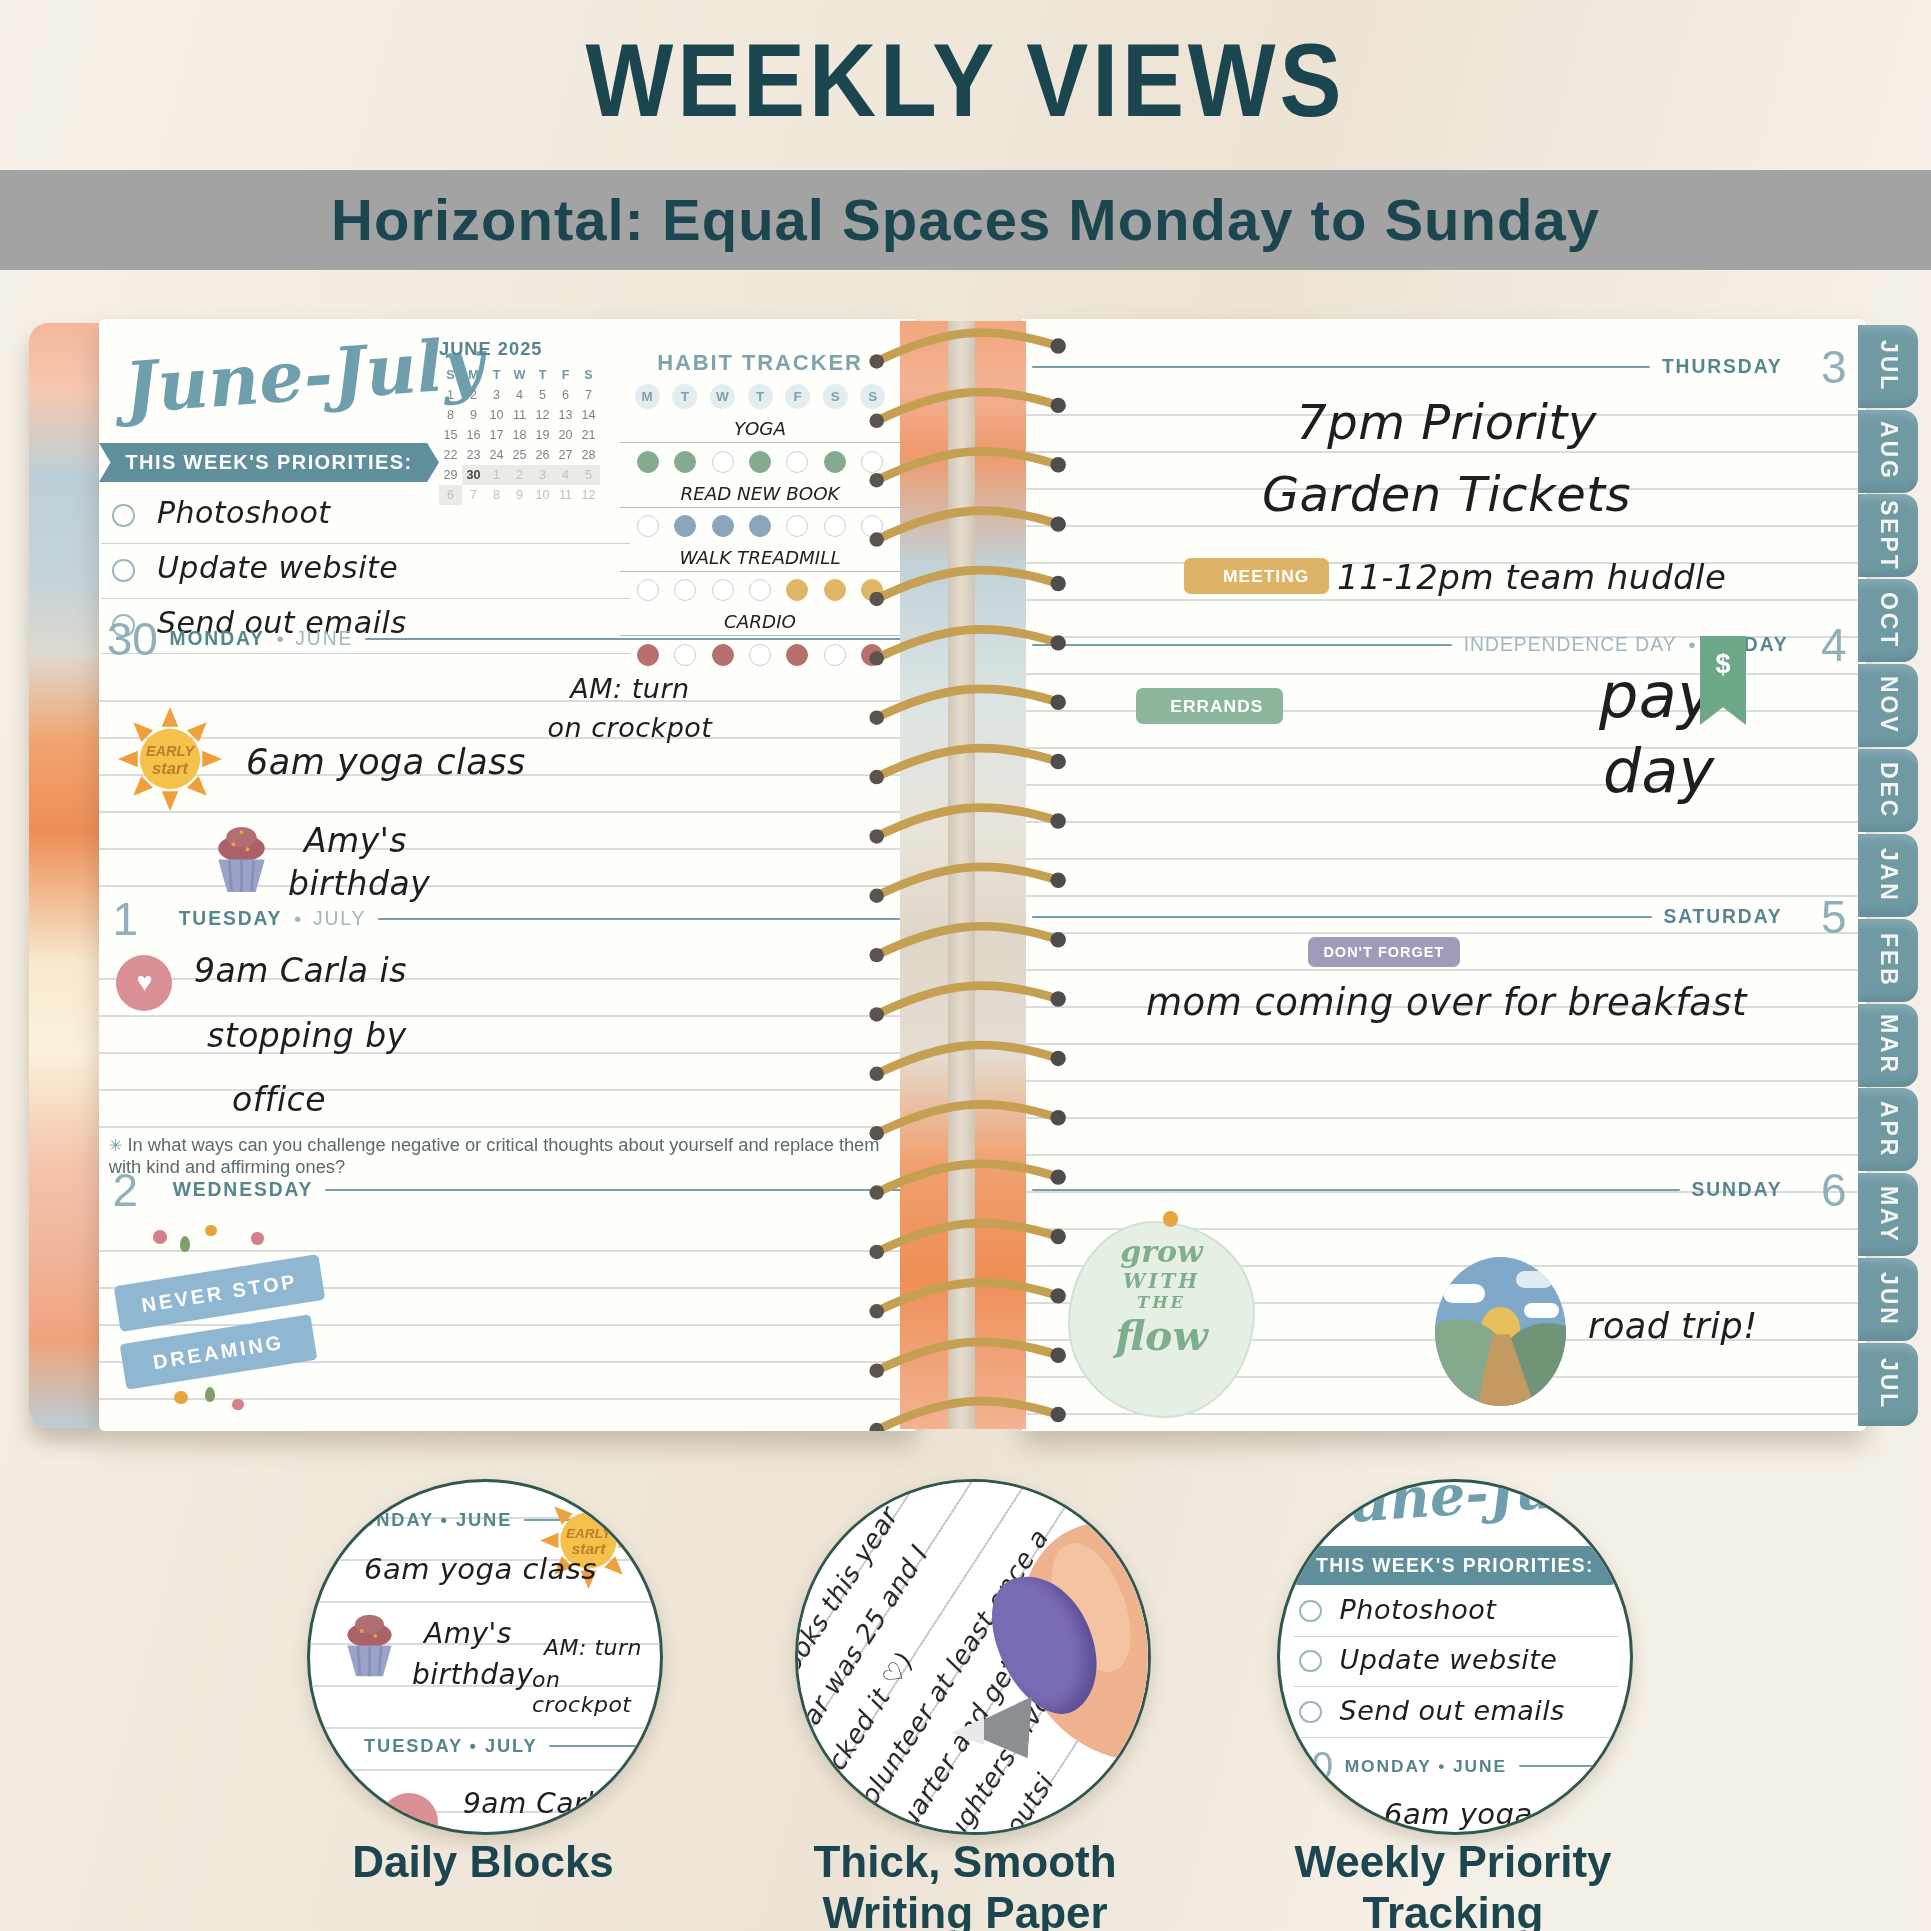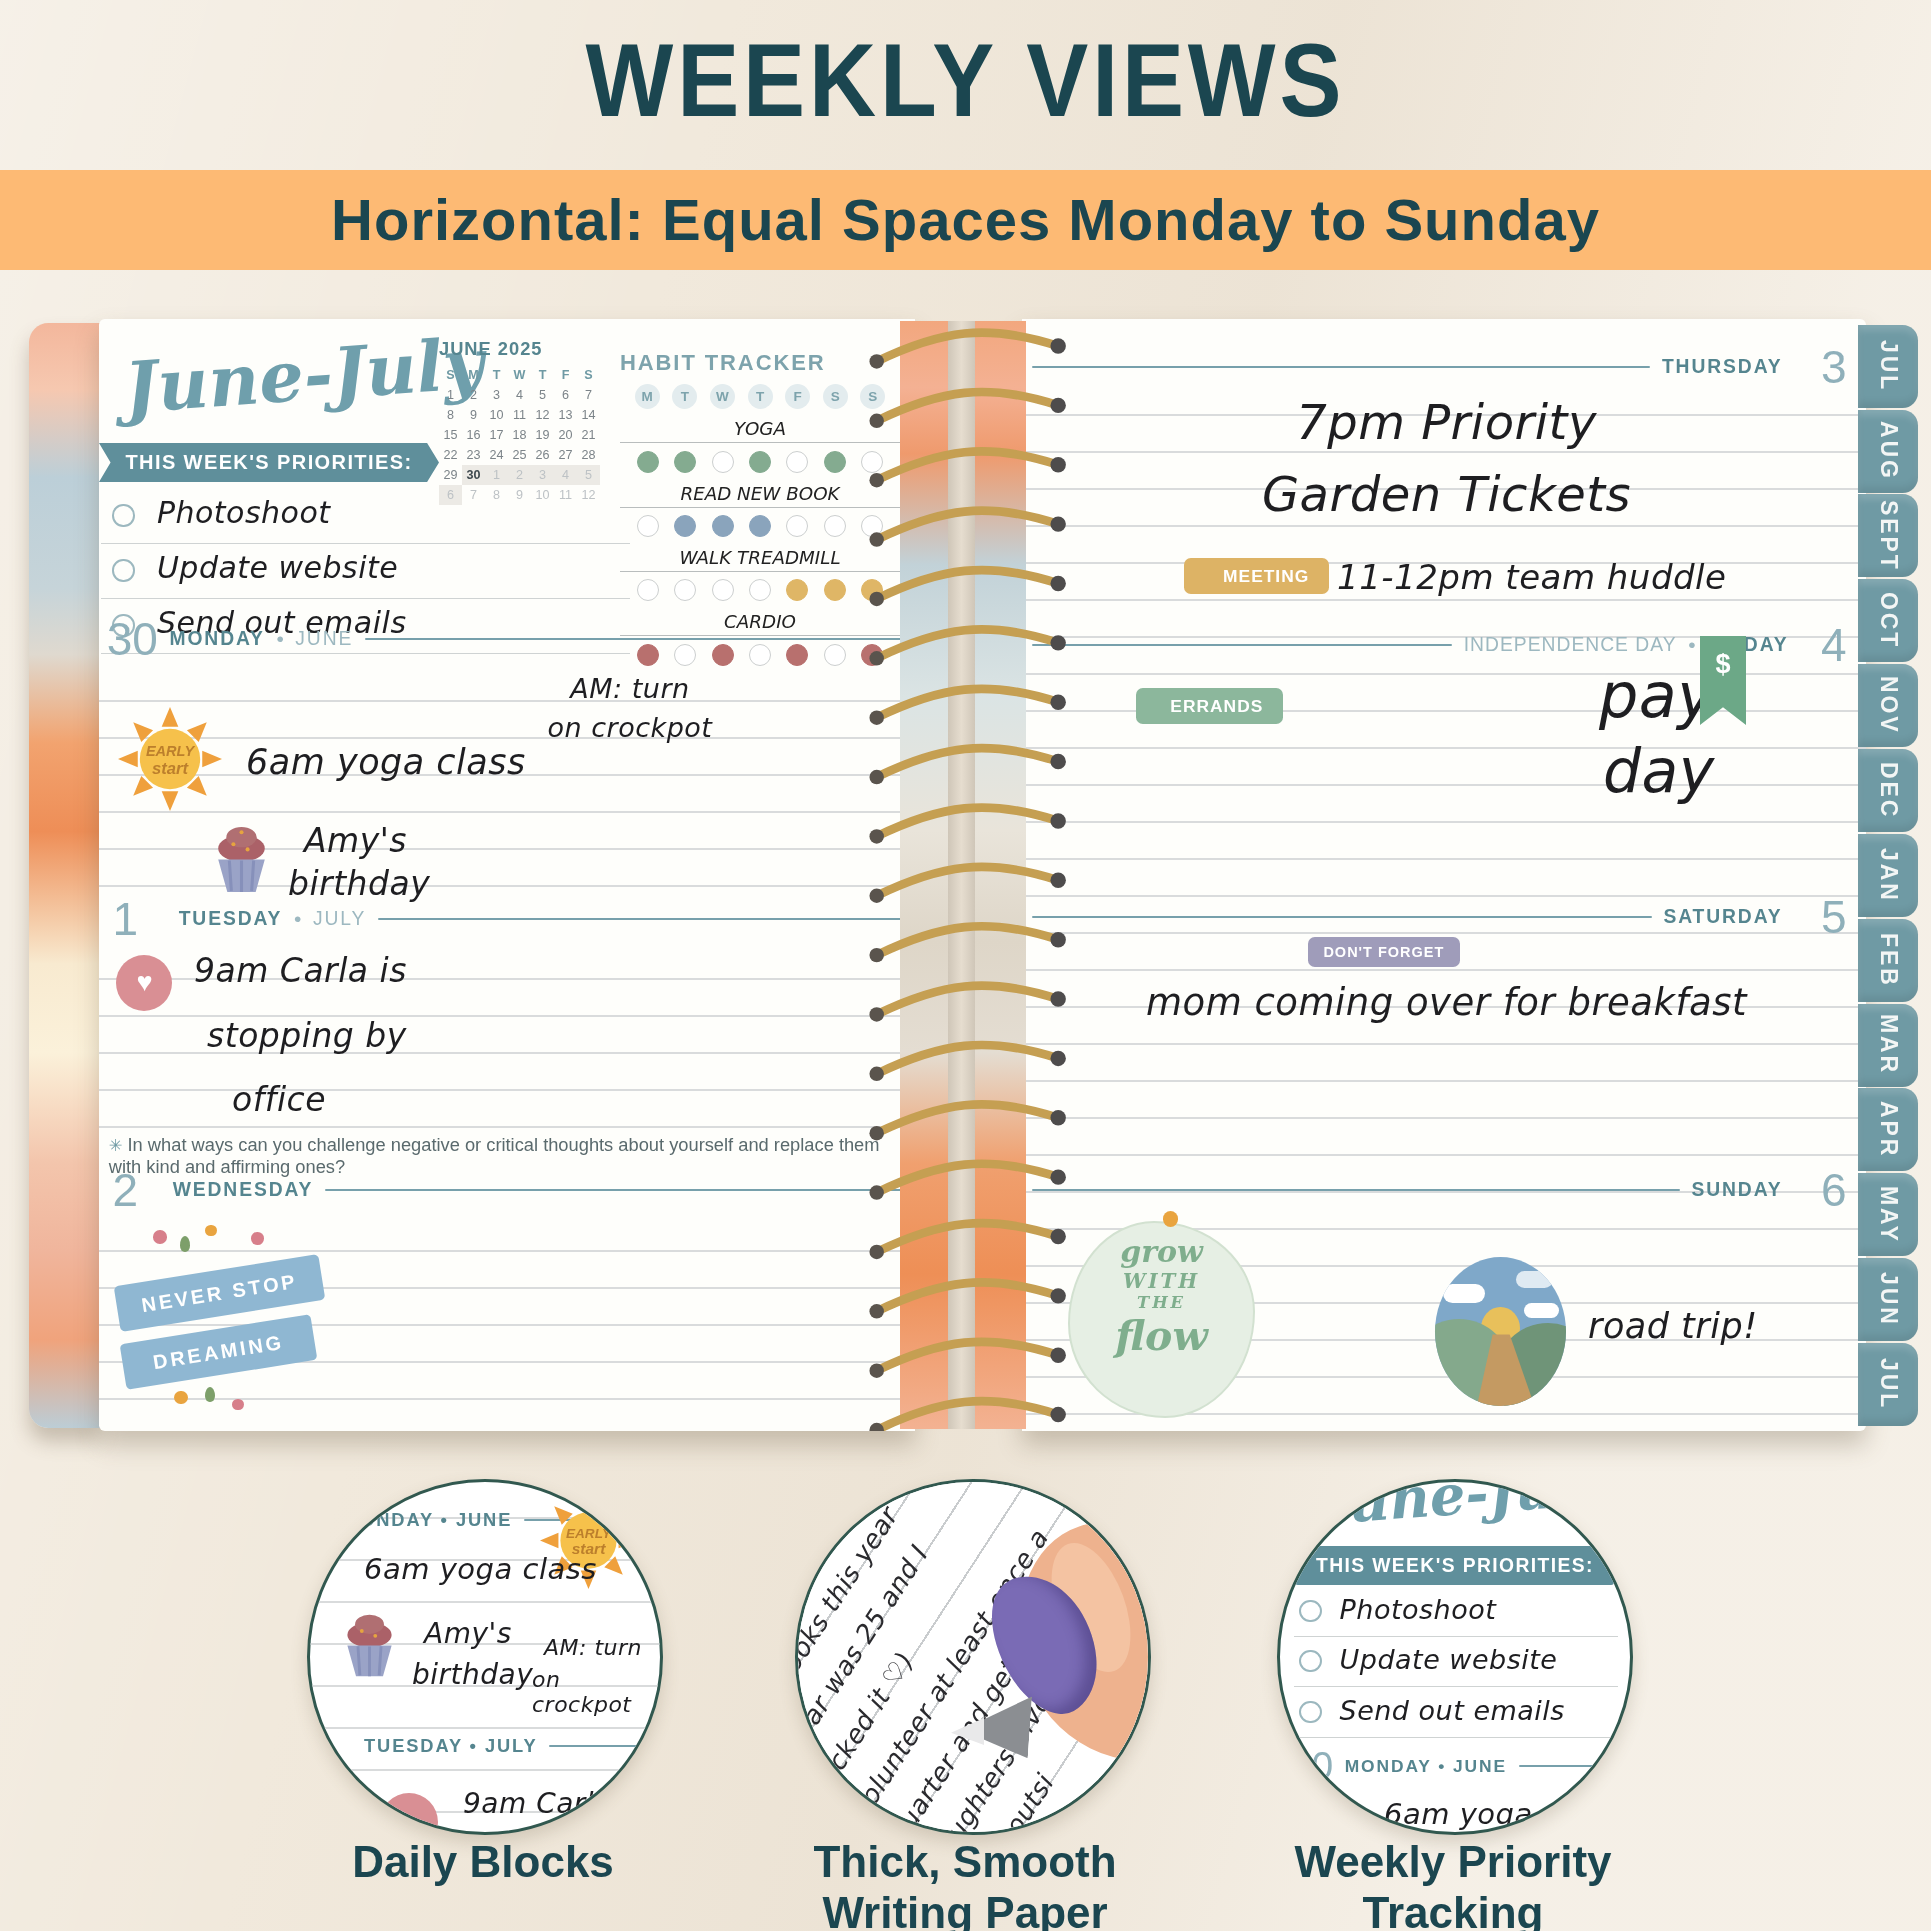--- a/index.html
+++ b/index.html
@@ -7,21 +7,21 @@
        background:#f1e9dc;
        background-image:linear-gradient(105deg,rgba(255,255,255,.35) 0%,rgba(255,255,255,0) 30%,rgba(222,210,192,.25) 55%,rgba(255,255,255,.3) 80%);
        font-family:"Liberation Sans",sans-serif;}
   .abs{position:absolute}
   .hand{font-family:"DejaVu Sans",sans-serif;font-style:italic;color:#1e1e21;letter-spacing:0.5px}
   .script{font-family:"DejaVu Serif",serif;font-style:italic;font-weight:bold;color:#6f9fac}
 
   
   .main-title{top:27px;left:0;width:100%;text-align:center;font-size:93px;font-weight:800;
               color:#1b4650;letter-spacing:3.9px;transform:scaleY(1.12)}
-  .band{top:170px;left:0;width:100%;height:100px;background:#fdba74}
+  .band{top:170px;left:0;width:100%;height:100px;background:#a3a3a3}
   .band-text{width:100%;text-align:center;line-height:100px;font-size:58px;font-weight:800;color:#1b4650;letter-spacing:1px}
 
   
   .page{background:#fefefb;box-shadow:0 13.5px 25px rgba(95,80,55,.28)}
   .cover-strip{border-radius:19.3px 0 0 19.3px;
     background:linear-gradient(to bottom,#f3b79c 0%,#f6c8b0 6%,#bccfd8 14%,#c6d4d9 24%,#dfd9cf 30%,#f2a36f 38%,#ee8e57 46%,#f8ead0 58%,#fbf1da 66%,#f3c5ac 76%,#f0b59c 84%,#f0a37c 92%,#bccdd6 100%);
     box-shadow:0 13.5px 19.3px rgba(95,80,55,.3)}
   .ruled{background-image:repeating-linear-gradient(to bottom,rgba(0,0,0,0) 0 35px,#d9dbdc 35px 37px)}
   .day-head{display:flex;align-items:center;gap:11.6px}
   .day-num{font-size:46px;color:#8fb0ba;line-height:42px}
@@ -39,21 +39,21 @@
   .cal-today{color:#3f4a4f;font-weight:bold}
 
   
   .ribbon{background:#5f8f9b;clip-path:polygon(0 0,96.5% 0,100% 50%,96.5% 100%,0 100%,3.4% 50%);
           color:#fff;font-weight:bold;letter-spacing:1.4px;text-align:center;font-size:20px;line-height:39px}
   .pri-row{position:absolute;left:1.9px;width:529px;height:54px;border-bottom:1.9px solid #cfd3d3}
   .pri-circ{position:absolute;left:11.6px;top:15.4px;width:18.3px;height:18.3px;border:2.4px solid #9cb8bf;border-radius:50%}
   .pri-txt{position:absolute;left:56px;top:5.8px;font-size:30px}
 
   
-  .ht-title{font-size:22px;font-weight:bold;color:#7da3ac;letter-spacing:1.9px;text-align:left}
+  .ht-title{font-size:22px;font-weight:bold;color:#7da3ac;letter-spacing:1.9px;text-align:center}
   #habit-days{display:flex;gap:12.6px;justify-content:center;margin-top:7.7px}
   #habit-days span{width:25px;height:25px;border-radius:50%;background:#e3ecee;color:#7da3ac;font-weight:bold;
                    font-size:13.5px;display:flex;align-items:center;justify-content:center}
   .habit-label{font-family:"DejaVu Sans",sans-serif;font-style:italic;font-size:18.3px;color:#222;text-align:center;
                border-bottom:1.9px solid #b9bdbd;padding-bottom:2.9px;margin:9.7px 0 7.7px}
   .habit-dots{display:flex;gap:15.4px;justify-content:center}
   .habit-dots span{width:22px;height:22px;border-radius:50%;background:#fff;border:1.9px solid #cccfcf;box-sizing:border-box}
 
   
   .tag{position:absolute;color:#fff;font-weight:bold;letter-spacing:1px;text-align:right;border-radius:6.8px;

